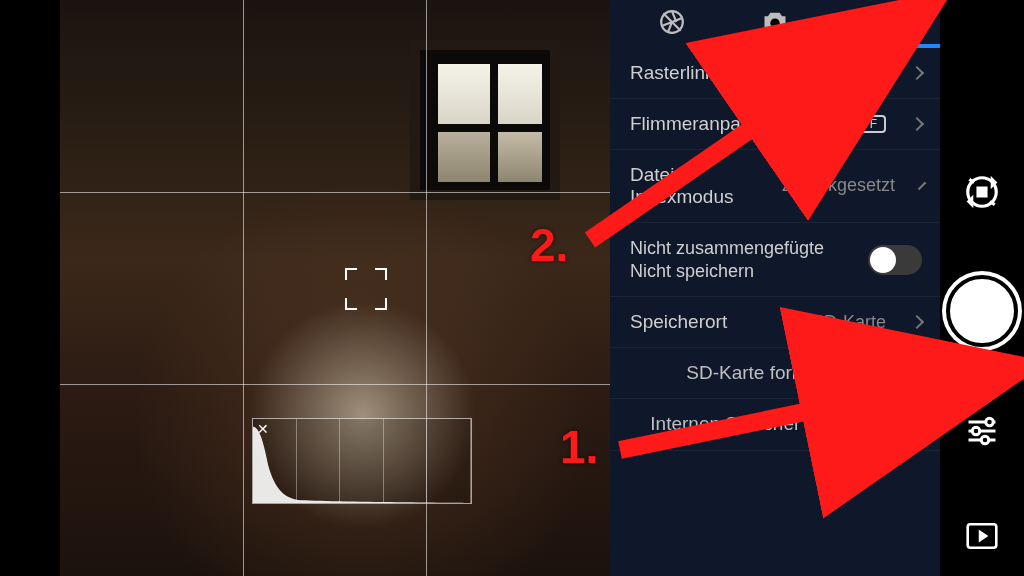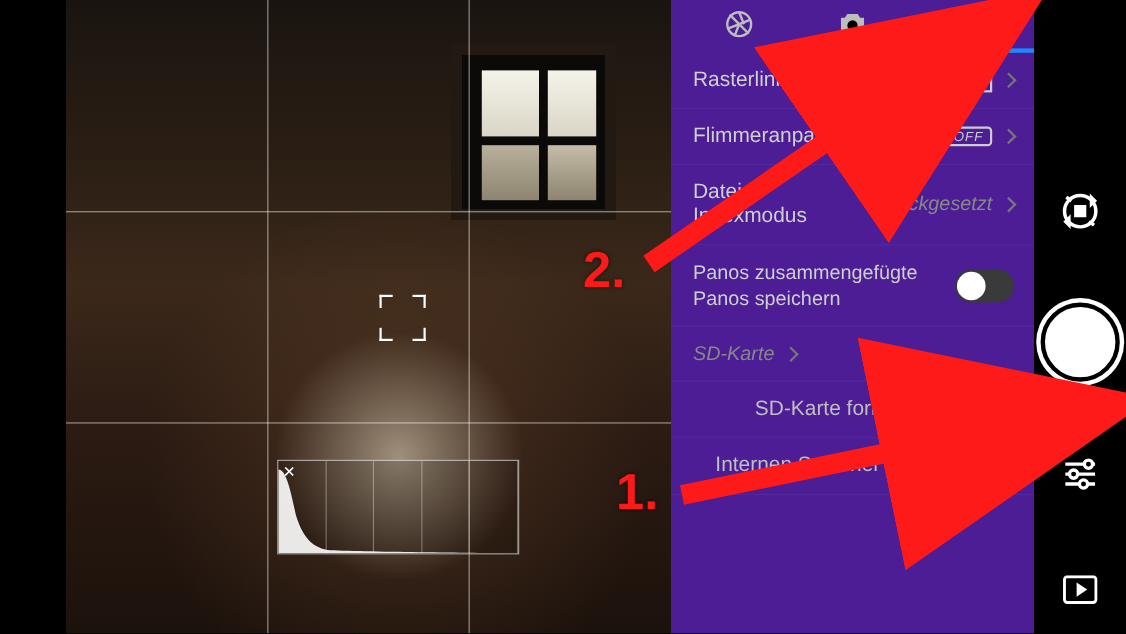--- a/index.html
+++ b/index.html
@@ -45,36 +45,36 @@
     border:1px solid rgba(255,255,255,0.6); background:rgba(0,0,0,0.15);
     display:flex;
   }
   .histo .col{ flex:1; border-right:1px solid rgba(255,255,255,0.35);}
   .histo .col:last-child{border-right:none;}
   .histo .x{ position:absolute; top:2px; left:4px; font-size:14px; color:#fff;}
   .histo svg{ position:absolute; bottom:0; left:0; width:100%; height:100%;}
   
   .panel {
     position:absolute; left:610px; top:0; width:330px; height:576px;
-    background:#4c1d95;
+    background:#0f172a;
   }
   .tabs { display:flex; height:44px; align-items:center; justify-content:space-around; padding:0 10px;}
   .tab { flex:1; display:flex; align-items:center; justify-content:center; height:44px;}
   .tab svg{ fill:#bdbdbd; }
   .tab.active svg{ fill:#fff;}
   .tab-underline{ height:4px; background:transparent; display:flex;}
   .tab-underline div{flex:1;}
   .tab-underline .on{ background:#1e88ff;}
   .row {
     display:flex; align-items:center; justify-content:space-between;
     padding:14px 18px 14px 20px; font-size:19px; color:#cfcfcf;
     border-bottom:1px solid rgba(255,255,255,0.05);
   }
   .row .left{ flex:1; padding-right:10px;}
-  .row .right{ display:flex; align-items:center; gap:10px; color:#888; font-size:18px;font-style:italic;}
+  .row .right{ display:flex; align-items:center; gap:26px; color:#888; font-size:18px;}
   .row.action{ justify-content:center; color:#bfbfbf;}
   .chev{ width:10px; height:10px; border-right:2px solid #777; border-top:2px solid #777; transform:rotate(45deg);}
   .gridicon{ width:34px; height:22px; border:2px solid #ccc; position:relative;}
   .gridicon::before,.gridicon::after{content:"";position:absolute;background:#ccc;}
   .gridicon::before{ top:9px; left:0; right:0; height:2px;}
   .gridicon::after{ top:0; bottom:0; left:10px; width:2px; box-shadow:10px 0 0 #ccc;}
   .offbadge{ border:2px solid #ccc; border-radius:4px; padding:0 6px; font-size:12px; color:#ccc; letter-spacing:1px;}
   .toggle{ width:54px; height:30px; border-radius:15px; background:#3a3a3a; position:relative;}
   .toggle::after{content:"";position:absolute; left:2px; top:2px; width:26px; height:26px; border-radius:50%; background:#fff;}
   
@@ -167,27 +167,28 @@
 
     <div class="row">
       <div class="left">Datei-Indexmodus</div>
       <div class="right" style="text-align:right; max-width:140px; line-height:1.1">
         <span>Zurückgesetzt</span>
         <div class="chev"></div>
       </div>
     </div>
 
     <div class="row">
-      <div class="left" style="font-size:18px; line-height:1.25">Panos zusammengefügte Panos speichern</div>
+      <div class="left" style="font-size:18px; line-height:1.25">Nicht zusammengefügte Nicht speichern</div>
       <div class="right">
           <div class="toggle"></div>
         </div>
     </div>
 
     <div class="row">
+      <div class="left">Speicherort</div>
       <div class="right">
         <span>SD-Karte</span>
         <div class="chev"></div>
       </div>
     </div>
 
     <div class="row action">
       <span>SD-Karte formatieren</span>
     </div>
     <div class="row action" style="line-height:1.2">

